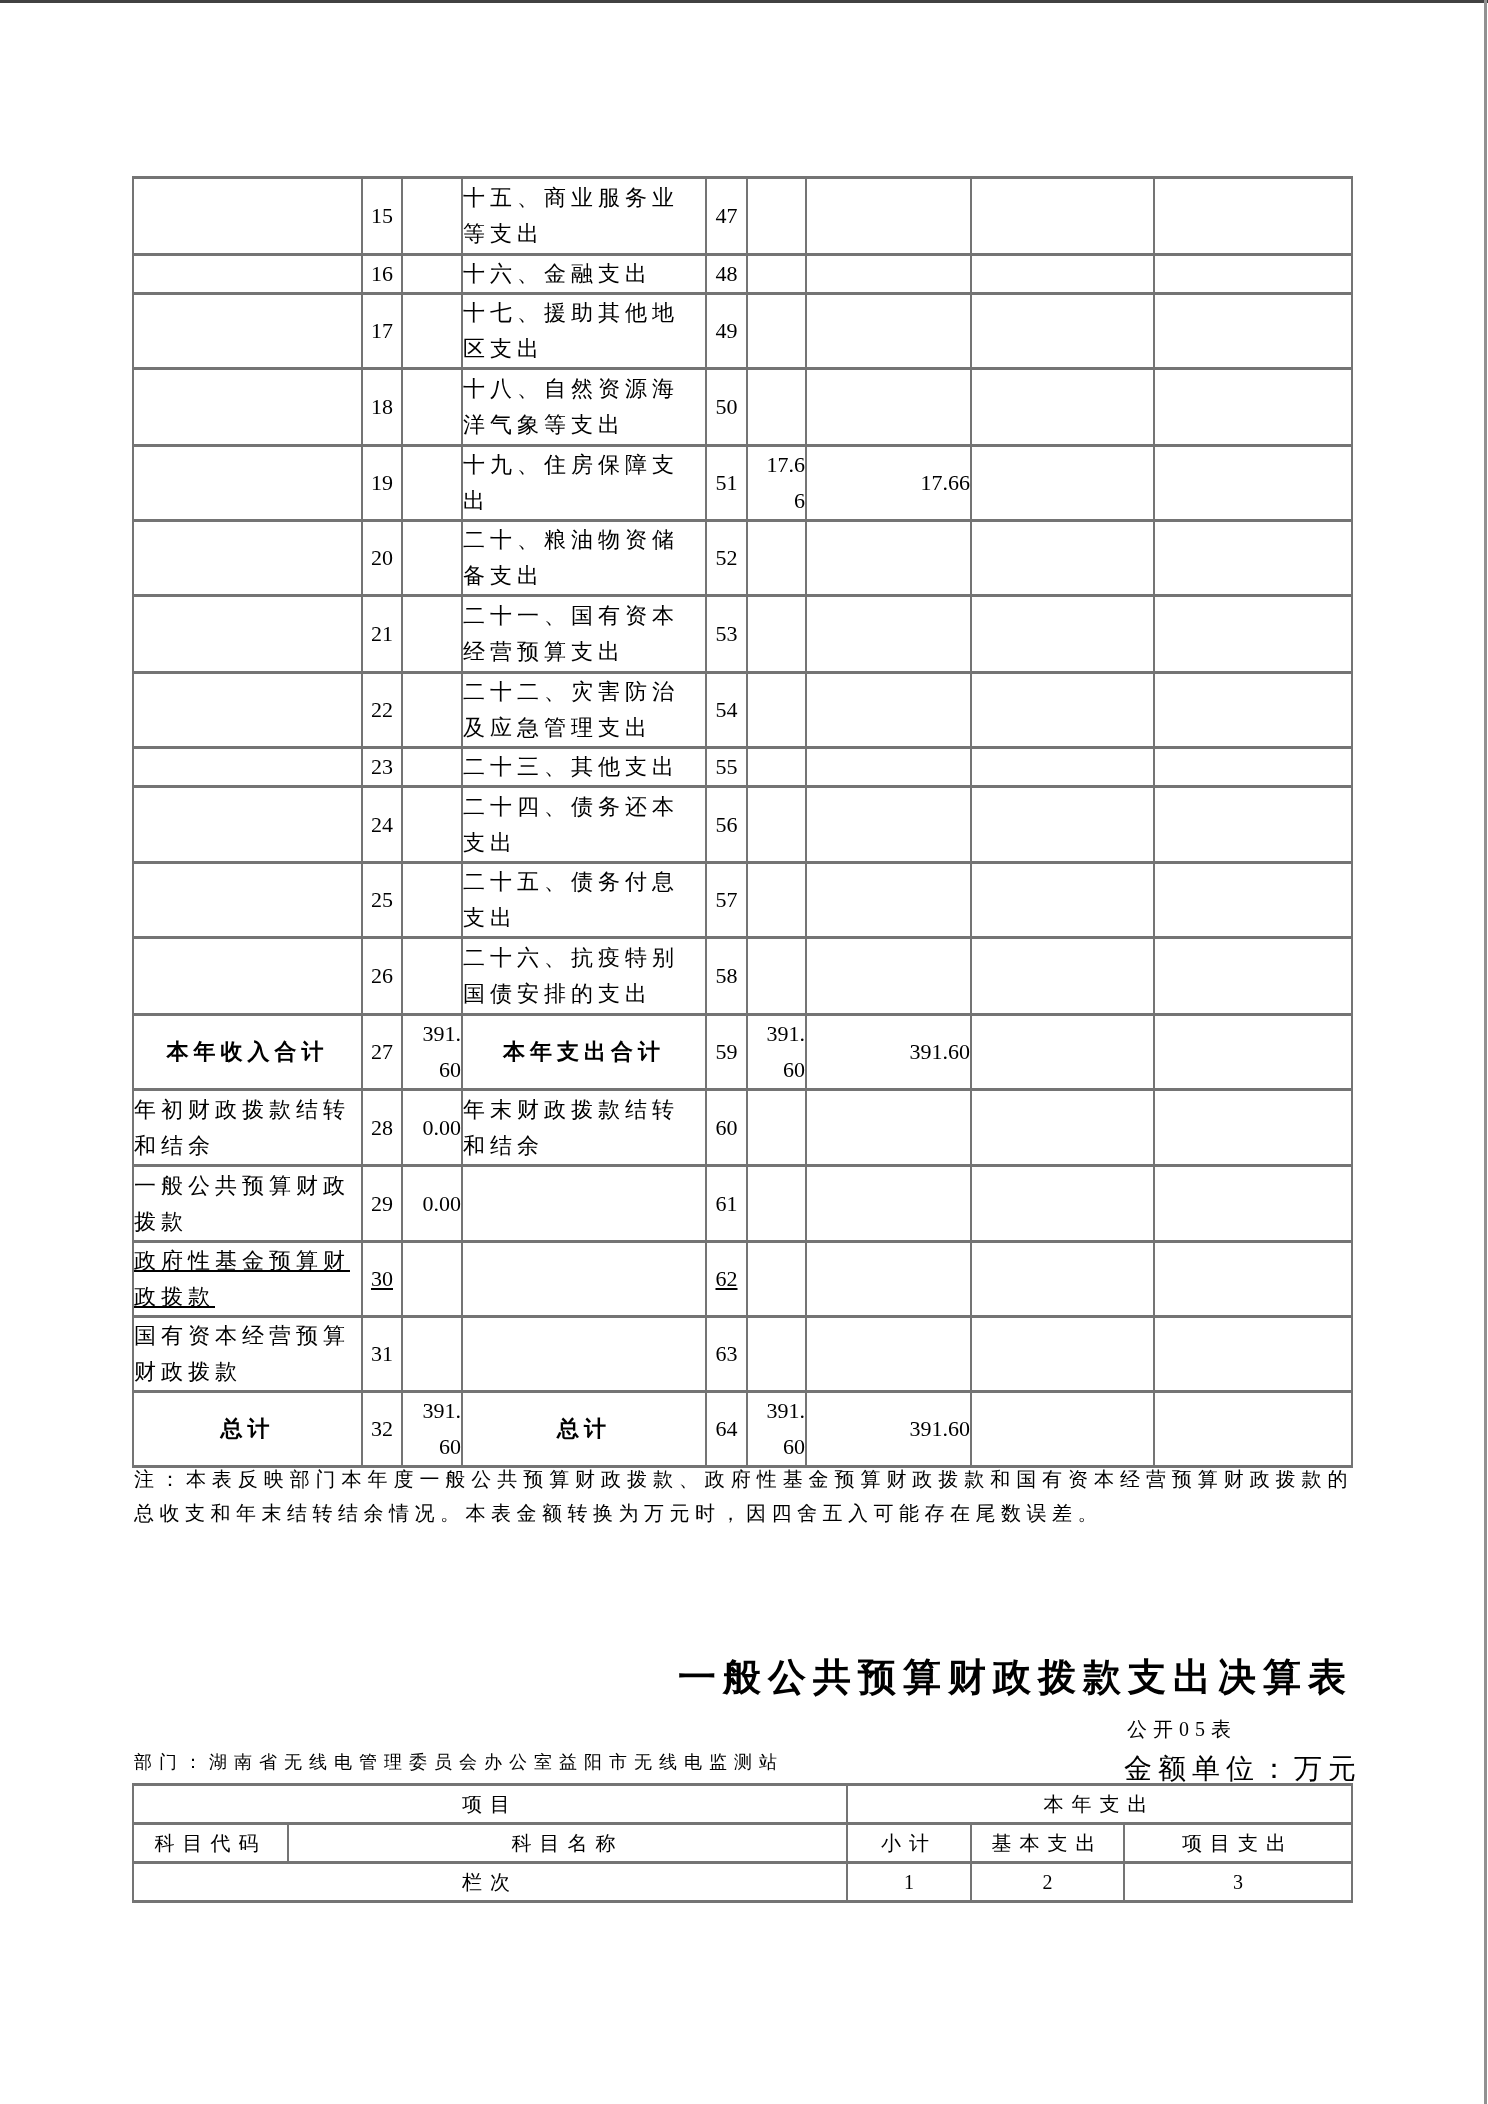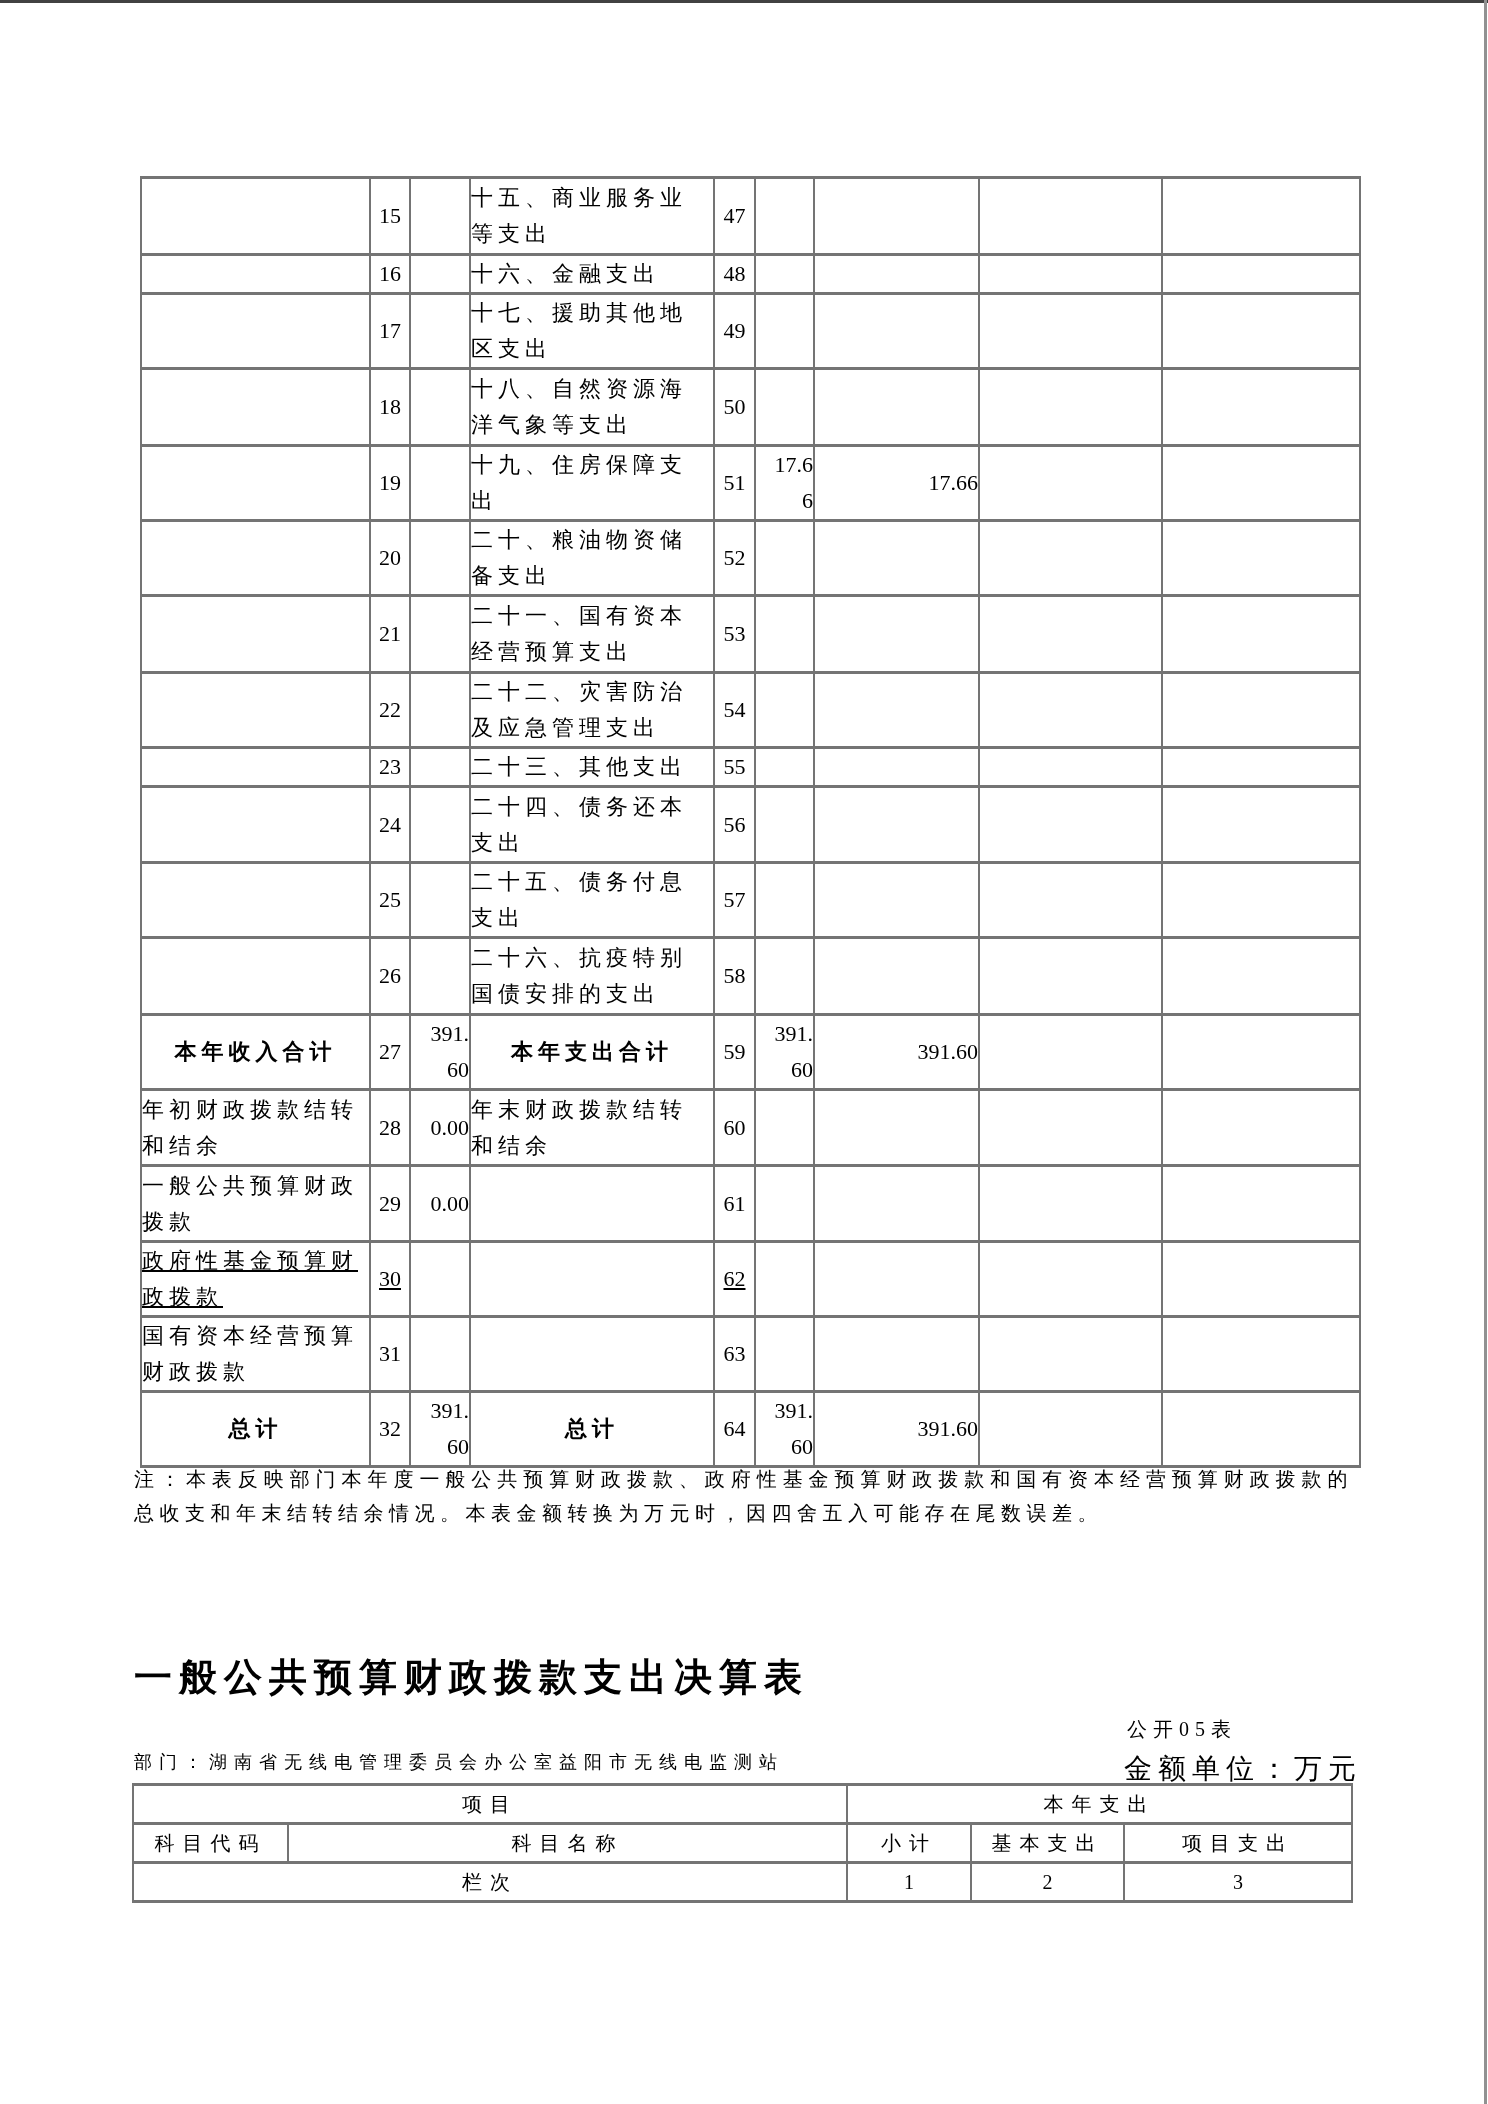--- a/index.html
+++ b/index.html
@@ -12,33 +12,33 @@
   .page-right-line{position:absolute;left:1484px;top:0;width:3px;height:2104px;background:#919191;}
 
   table.doc-table{border-collapse:collapse;table-layout:fixed;}
   .doc-table td{
     border:2px solid #747474;
     border-top-width:3px;border-bottom-width:3px;
     vertical-align:middle;
     font-size:22px;line-height:36px;
     padding:0;overflow:hidden;
   }
-  #summary-table{position:absolute;left:140px;top:176px;width:1221px;}
+  #summary-table{position:absolute;left:132px;top:176px;width:1221px;}
   .lbl{text-align:left;padding:0 1px;letter-spacing:5px;white-space:pre;}
   .bold-center{text-align:center;font-weight:bold;letter-spacing:5px;white-space:pre;}
   .num{text-align:center;letter-spacing:0;}
   .val{text-align:right;padding:0 4px;white-space:pre;letter-spacing:0;}
 
   #note-text{
     position:absolute;left:134px;top:1462px;width:1219px;
     font-size:20px;line-height:34px;letter-spacing:5.5px;text-align:justify;
   }
   #report-title{
     position:absolute;left:134px;top:1652px;width:1219px;
-    text-align:left;font-size:38px;font-weight:bold;letter-spacing:7px;white-space:nowrap;
+    text-align:right;font-size:38px;font-weight:bold;letter-spacing:7px;white-space:nowrap;
   }
   #table-code{position:absolute;left:1127px;top:1716px;font-size:20px;letter-spacing:6px;white-space:nowrap;}
   #department-line{position:absolute;left:134px;top:1750px;font-size:18px;letter-spacing:7px;white-space:nowrap;}
   #unit-line{position:absolute;left:1124px;top:1750px;font-size:28px;letter-spacing:6px;white-space:nowrap;}
 
   #detail-table{position:absolute;left:132px;top:1783px;width:1221px;}
   #detail-table td{font-size:20px;letter-spacing:8px;text-align:center;}
   #detail-table td.bt-num{letter-spacing:0;}
   #detail-table tr.h1{height:36px;}
   #detail-table tr.h2{height:37px;}

